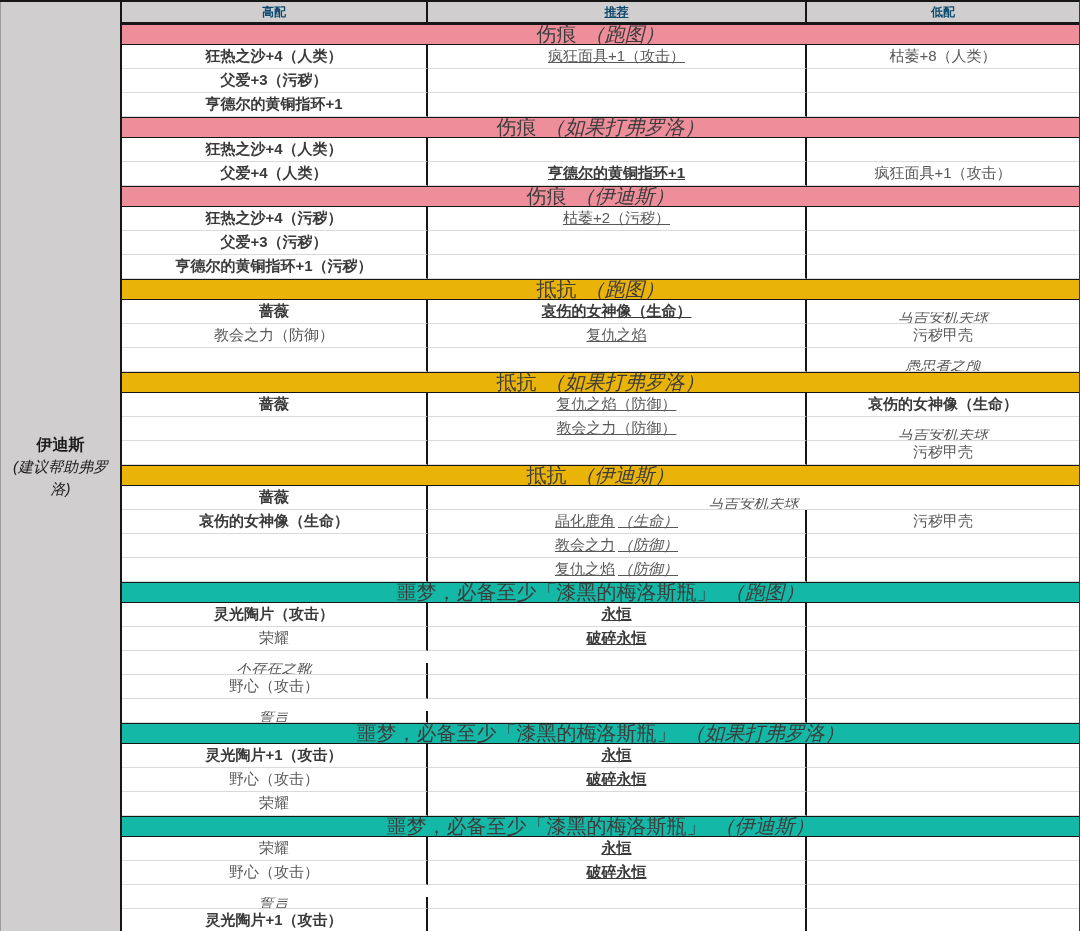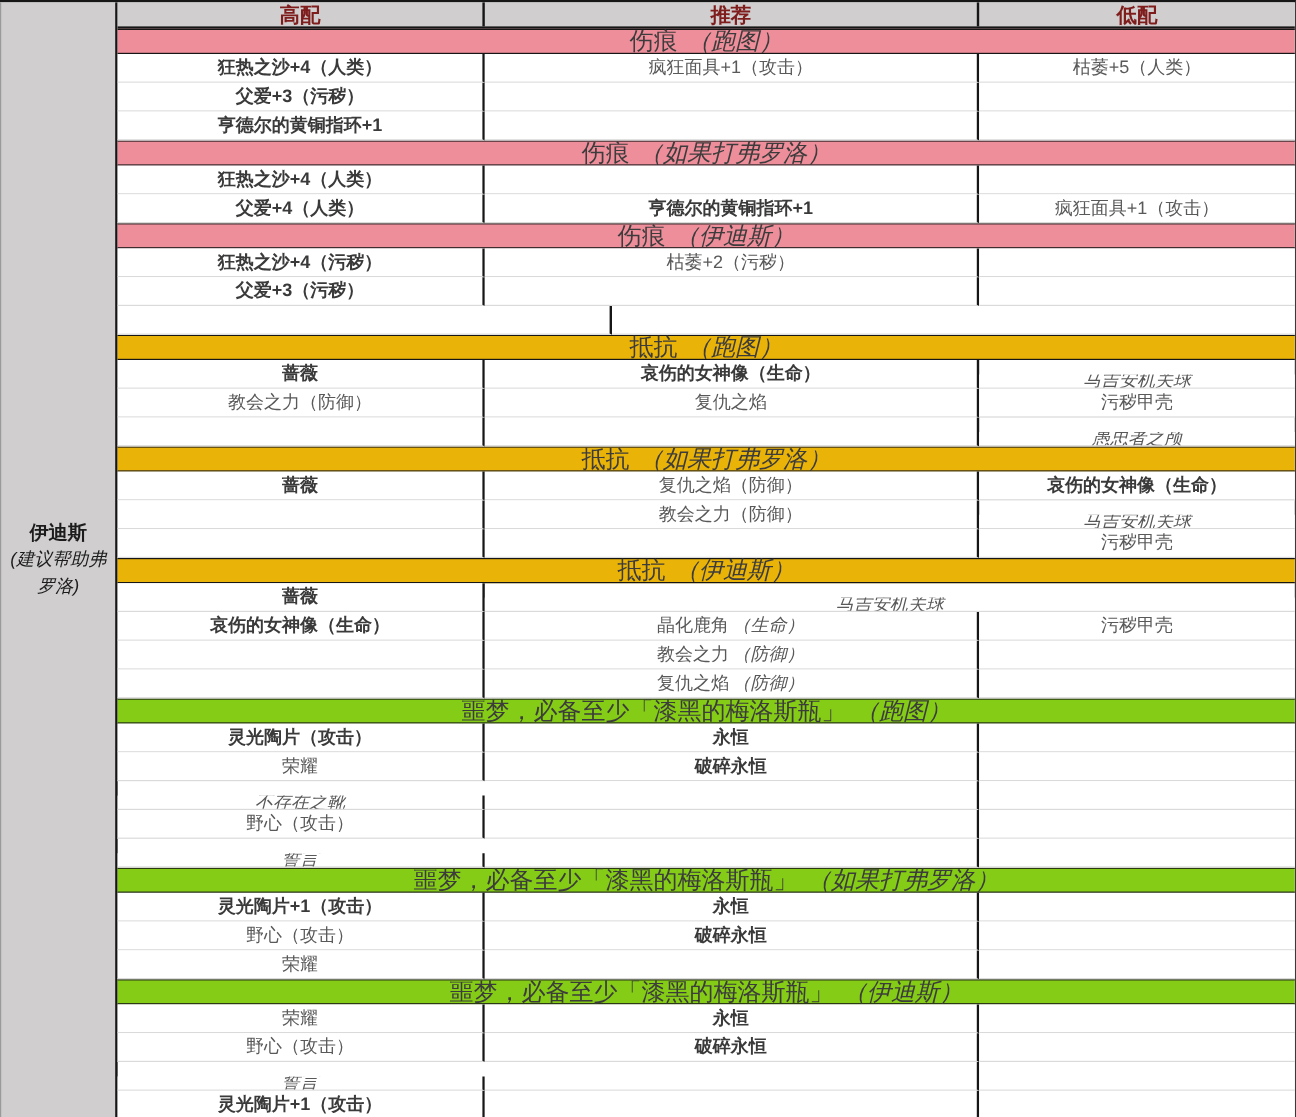--- a/index.html
+++ b/index.html
@@ -1,41 +1,41 @@
 <!DOCTYPE html>
 <html><head>
 <meta charset="utf-8">
 <style>
   * { margin:0; padding:0; box-sizing:border-box; }
   html,body { width:1080px; height:931px; overflow:hidden; background:#fff;
     font-family:"Liberation Sans","DejaVu Sans",sans-serif; }
   .app { display:flex; width:1080px; height:931px;
     border-top:2px solid #161616; border-right:1px solid #3a3a3a; background:#fff; }
   
-  .sidebar { width:98px; background:#d0cece; border-right:2px solid #161616;
+  .sidebar { width:122px; background:#d0cece; border-right:2px solid #161616;
     border-left:1px solid #9a9a9a;
     display:flex; flex-direction:column; justify-content:center; align-items:center;
     text-align:center; padding:4px; }
   .sb-title { font-weight:bold; font-size:16px; color:#1c1c1c; line-height:1.45; }
   .sb-sub { font-style:italic; font-size:15px; color:#1c1c1c; line-height:1.45; }
   
   .grid { flex:1; display:flex; flex-direction:column; }
   .header-row { display:flex; height:22px; background:#d0cece;
     border-bottom:2px solid #161616; flex:0 0 auto; }
   .hcell { display:flex; align-items:center; justify-content:center;
-    font-weight:bold; font-size:17px; color:#7f1d1d; }
+    font-weight:bold; font-size:12px; color:#0c4a6e; }
   .w0 { width:306px; border-right:2px solid #161616; }
-  .w1 { width:412px; border-right:2px solid #161616; }
+  .w1 { width:379px; border-right:2px solid #161616;text-decoration:underline; }
   .w2 { flex:1; }
   .band { height:21px; flex:0 0 auto; display:flex; align-items:center; justify-content:center;
     gap:8px; font-size:20px; color:#3c3c3c;
     border-top:1px solid #161616; border-bottom:1px solid #161616; }
   .band.pink  { background:#ef8e9b; }
   .band.green { background:#eab308; }
-  .band.blue  { background:#84cc16; }
+  .band.blue  { background:#14b8a6; }
   .band .bnote { font-style:italic; }
   .trow { display:flex; height:24px; flex:0 0 auto; }
   .cell { display:flex; align-items:center; justify-content:center;
     font-size:15px; color:#595959; white-space:nowrap; overflow:hidden;
     border-bottom:1px solid #dadada; background:#fff; }
   .cell.b { font-weight:bold; color:#3a3a3a; }
   .cell.i { font-style:italic;margin-top:12px; }
   .cell .note { font-style:italic; margin-left:3px; }
 </style>
 </head>
@@ -58,21 +58,21 @@
           <span class="bnote">（跑图）</span>
         </div>
         <div class="trow">
           <div class="cell w0 b">
             <span>狂热之沙+4（人类）</span>
           </div>
           <div class="cell w1 ">
             <span>疯狂面具+1（攻击）</span>
           </div>
           <div class="cell w2 ">
-            <span>枯萎+5（人类）</span>
+            <span>枯萎+8（人类）</span>
           </div>
         </div>
         <div class="trow">
           <div class="cell w0 b">
             <span>父爱+3（污秽）</span>
           </div>
           <div class="cell w1"></div>
           <div class="cell w2"></div>
         </div>
         <div class="trow">
@@ -118,20 +118,23 @@
           <div class="cell w2"></div>
         </div>
         <div class="trow">
           <div class="cell w0 b">
             <span>父爱+3（污秽）</span>
           </div>
           <div class="cell w1"></div>
           <div class="cell w2"></div>
         </div>
         <div class="trow">
+          <div class="cell w0 b">
+            <span>亨德尔的黄铜指环+1（污秽）</span>
+          </div>
           <div class="cell w1"></div>
           <div class="cell w2"></div>
         </div>
         <div class="band green">
           <span class="btitle">抵抗</span>
           <span class="bnote">（跑图）</span>
         </div>
         <div class="trow">
           <div class="cell w0 b">
             <span>蔷薇</span>

